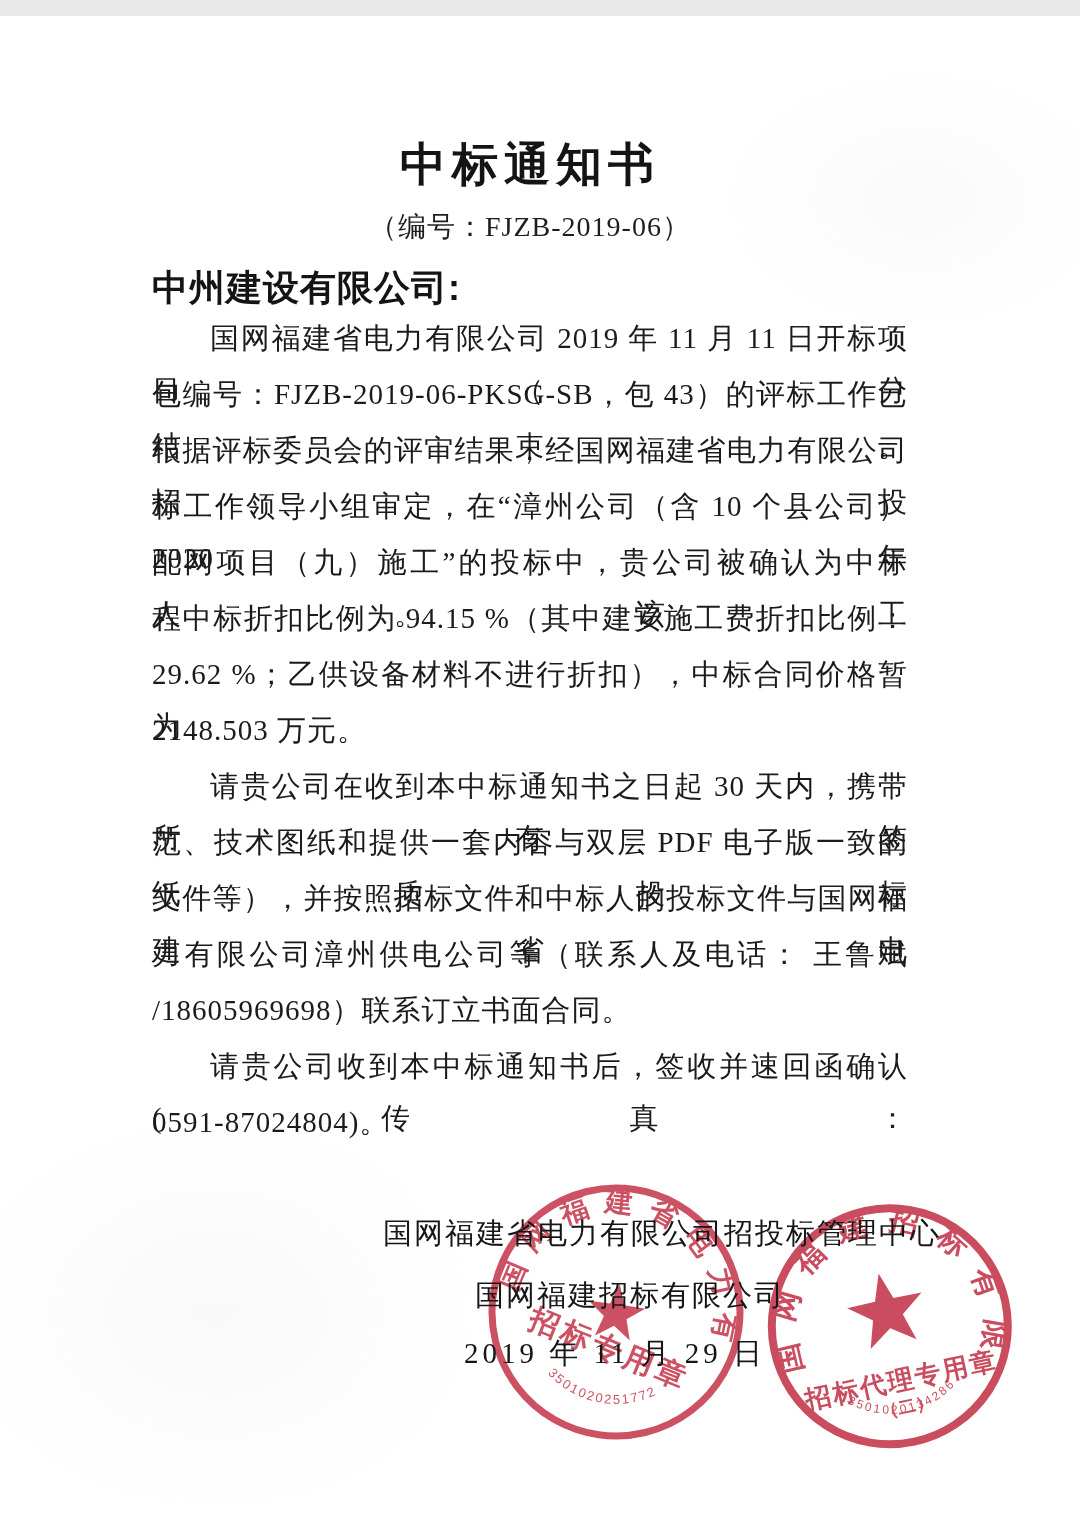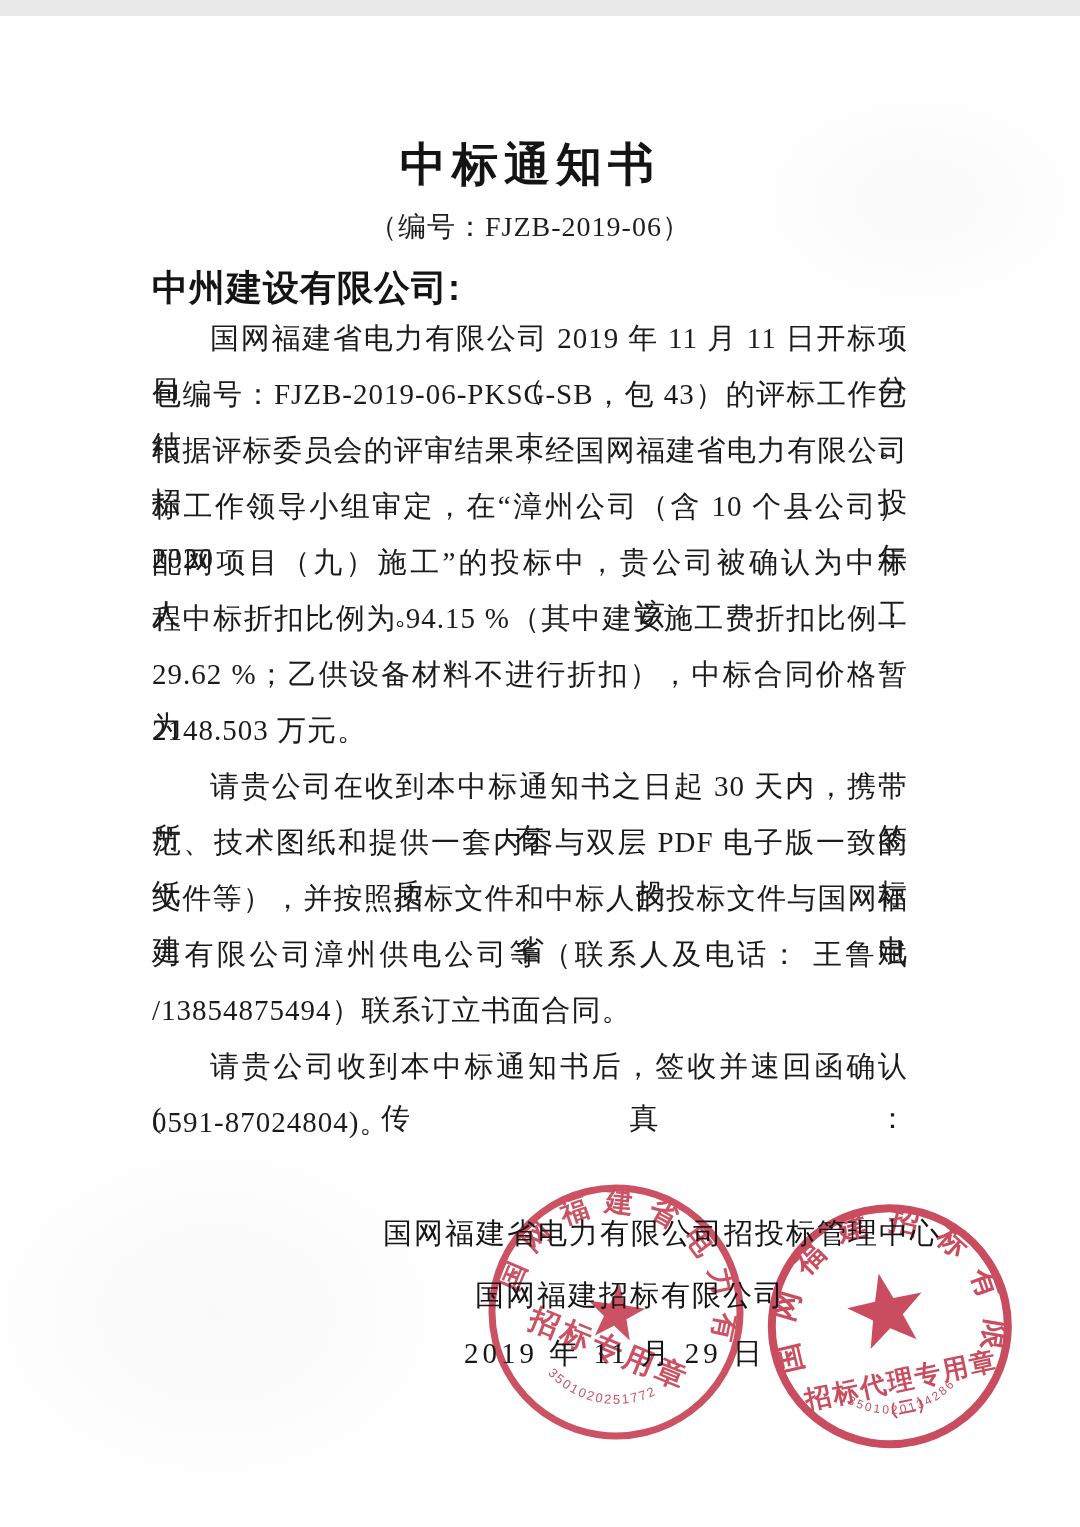--- a/index.html
+++ b/index.html
@@ -71,21 +71,21 @@
     <div class="body-line">根据评标委员会的评审结果，经国网福建省电力有限公司招投</div>
     <div class="body-line">标工作领导小组审定，在“漳州公司（含 10 个县公司）2020 年</div>
     <div class="body-line">配网项目（九）施工”的投标中，贵公司被确认为中标人。该工</div>
     <div class="body-line">程中标折扣比例为 94.15 %（其中建安施工费折扣比例：</div>
     <div class="body-line">29.62 %；乙供设备材料不进行折扣），中标合同价格暂为</div>
     <div class="body-line end">2148.503 万元。</div>
     <div class="body-line indent">请贵公司在收到本中标通知书之日起 30 天内，携带所有签</div>
     <div class="body-line">范、技术图纸和提供一套内容与双层 PDF 电子版一致的纸质投标</div>
     <div class="body-line">文件等），并按照招标文件和中标人的投标文件与国网福建省电</div>
     <div class="body-line">力有限公司漳州供电公司等（联系人及电话： 王鲁斌</div>
-    <div class="body-line end">/13854875494）联系订立书面合同。</div>
+    <div class="body-line end">/18605969698）联系订立书面合同。</div>
     <div class="body-line indent">请贵公司收到本中标通知书后，签收并速回函确认(传真：</div>
     <div class="body-line end">0591-87024804)。</div>
   </div>
 
   <div class="sig-line sig-1">国网福建省电力有限公司招投标管理中心</div>
   <div class="sig-line sig-2">国网福建招标有限公司</div>
   <div class="sig-line sig-3">2019 年 11 月 29 日</div>
 
   <svg class="stamp stamp-left" width="280" height="280" viewBox="0 0 280 280">
     <defs>

